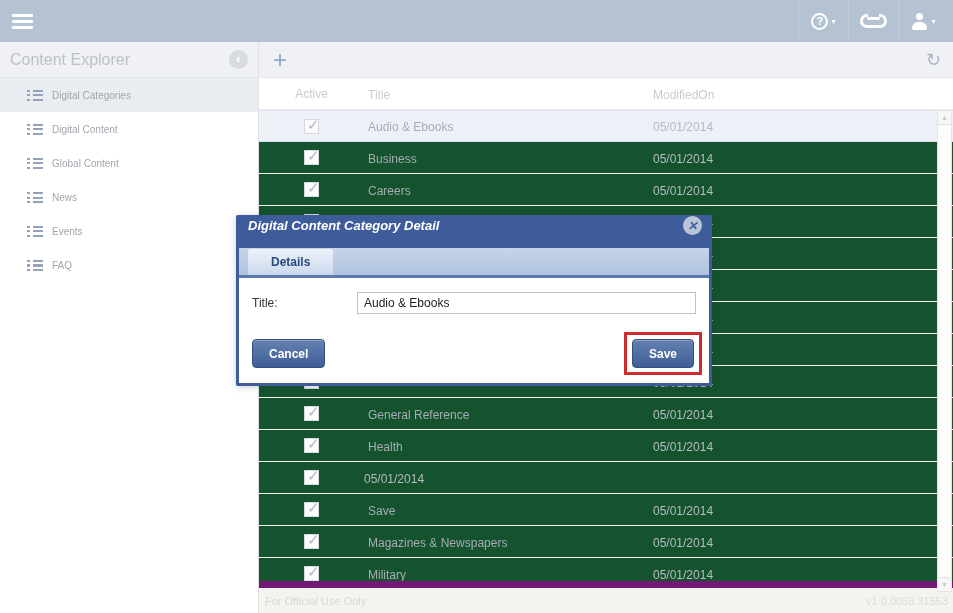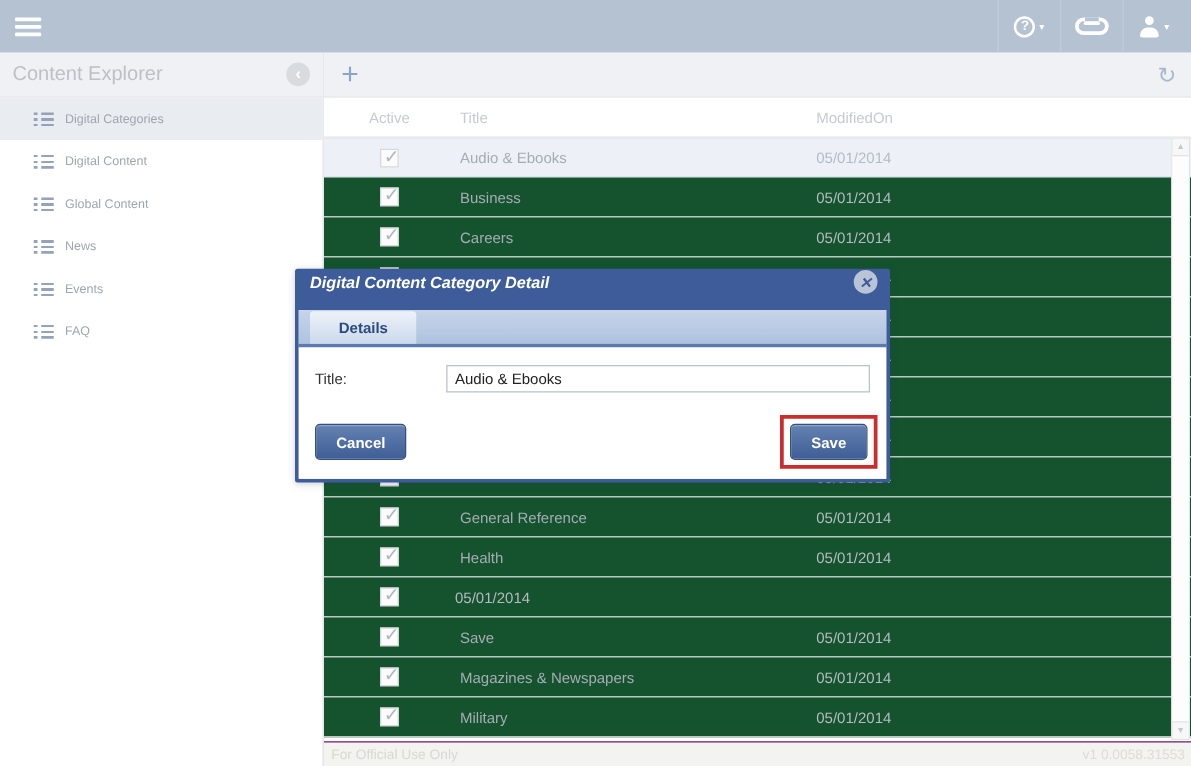--- a/index.html
+++ b/index.html
@@ -54,21 +54,21 @@
   .checkbox.checked::after { content:"✓"; position:absolute; left:2px; top:-4px; color:#b2b8c1; font-size:15px; }
 
   
   .scrollbar { position:absolute; right:1px; top:68px; bottom:21px; width:15px; background:#f7f7f7; border:1px solid #e5e5e5; z-index:6; }
   .sb-arrow { position:absolute; left:0; right:0; height:13px; display:flex; align-items:center; justify-content:center; color:#c4c8ce; font-size:7px; cursor:pointer; }
   .sb-up { top:0; }
   .sb-down { bottom:0; }
   .sb-thumb { position:absolute; left:0; right:0; top:13px; bottom:13px; background:#fdfdfd; border-top:1px solid #e2e2e2; border-bottom:1px solid #e2e2e2; cursor:grab; }
 
   
-  .footer { position:absolute; left:0; right:0; bottom:0; height:20px; background:#f3f3f0; border-top:1px solid #701a75; display:flex; align-items:center; justify-content:space-between; padding:0 5px 0 6px; }
+  .footer { position:absolute; left:0; right:0; bottom:0; height:32px; background:#f3f3f0; border-top:7px solid #701a75; display:flex; align-items:center; justify-content:space-between; padding:0 5px 0 6px; }
   .footer .f-left { color:#d9d9d1; font-size:11px; }
   .footer .f-right { color:#dedcd4; font-size:11px; }
 
   
   .modal { position:absolute; left:236px; top:215px; width:476px; background:#3d5c99; z-index:50; border-radius:2px; box-shadow:0 1px 6px rgba(40,60,90,.25); }
   .modal-titlebar { height:33px; display:flex; align-items:center; justify-content:space-between; padding:0 10px 12px 12px;font-style:italic; }
   .modal-title { color:#fff; font-size:13px; font-weight:bold; }
   .modal-close { width:19px; height:19px; border-radius:50%; background:#b9c4d6; color:#3d5c99; font-size:12px; font-weight:bold; display:flex; align-items:center; justify-content:center; cursor:pointer; }
   .modal-inner { margin:0 3px 3px; background:#fff; }
   .tab-strip { height:30px; background:linear-gradient(#c7d4e9,#aec3df); border-bottom:3px solid #5d7ab0; padding-left:9px; display:flex; align-items:flex-end; }

